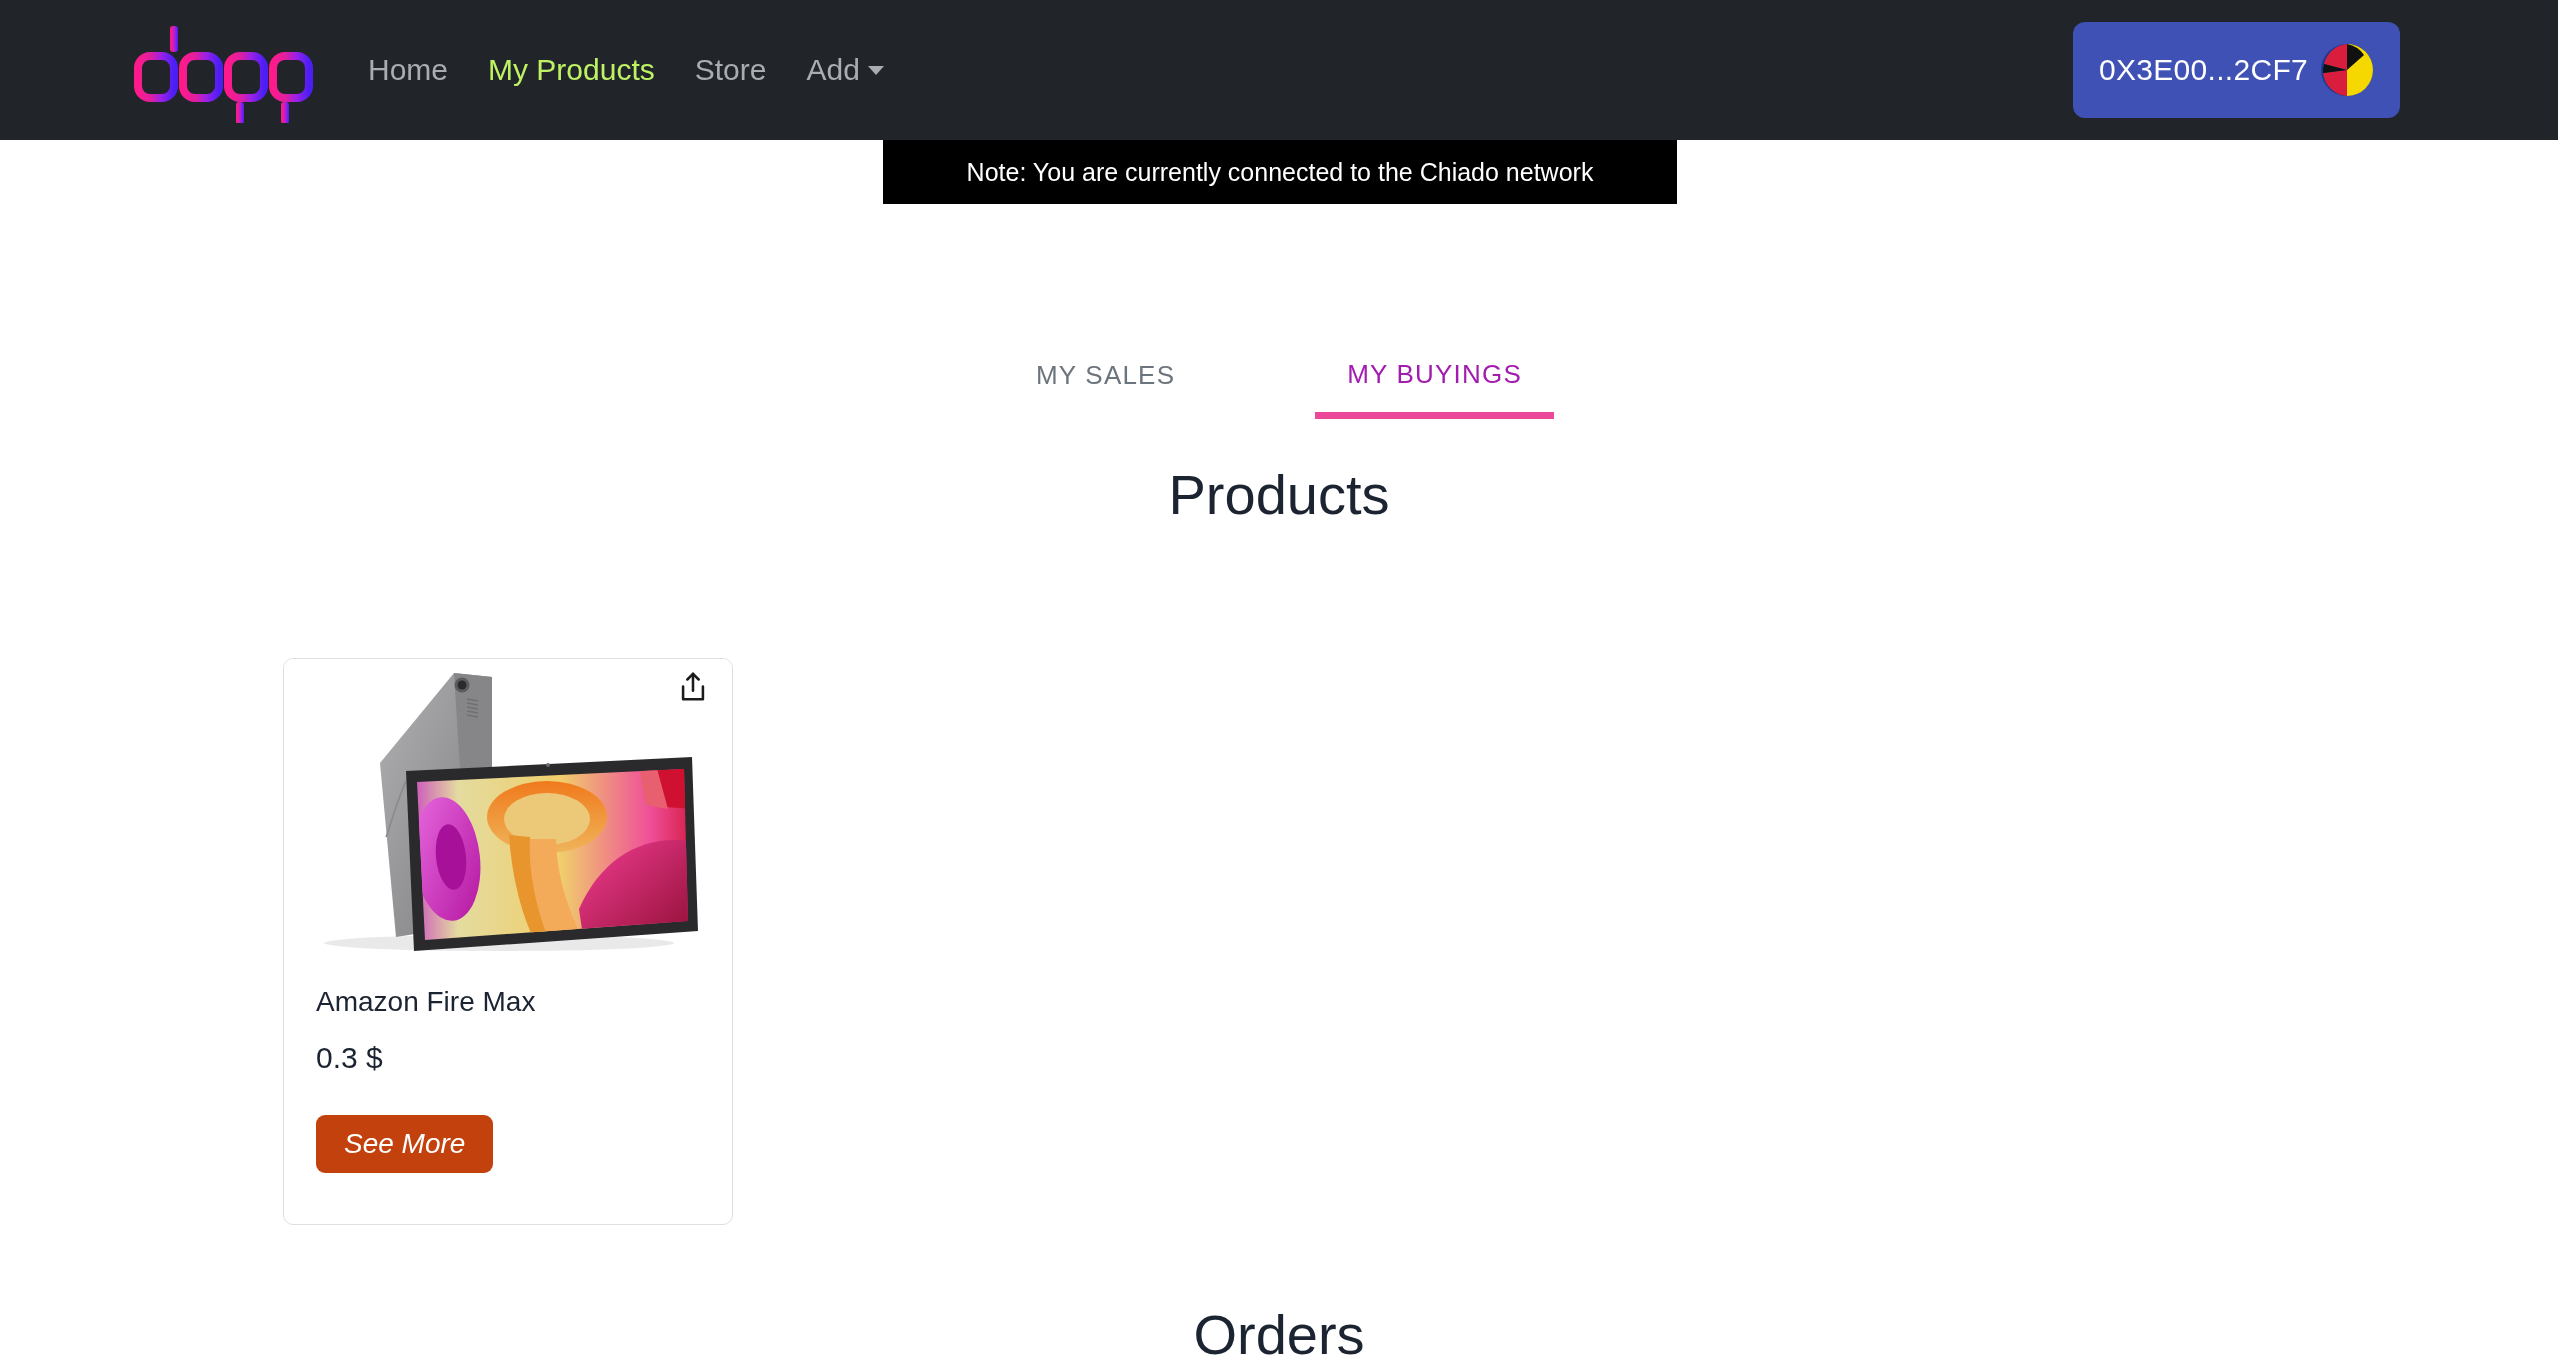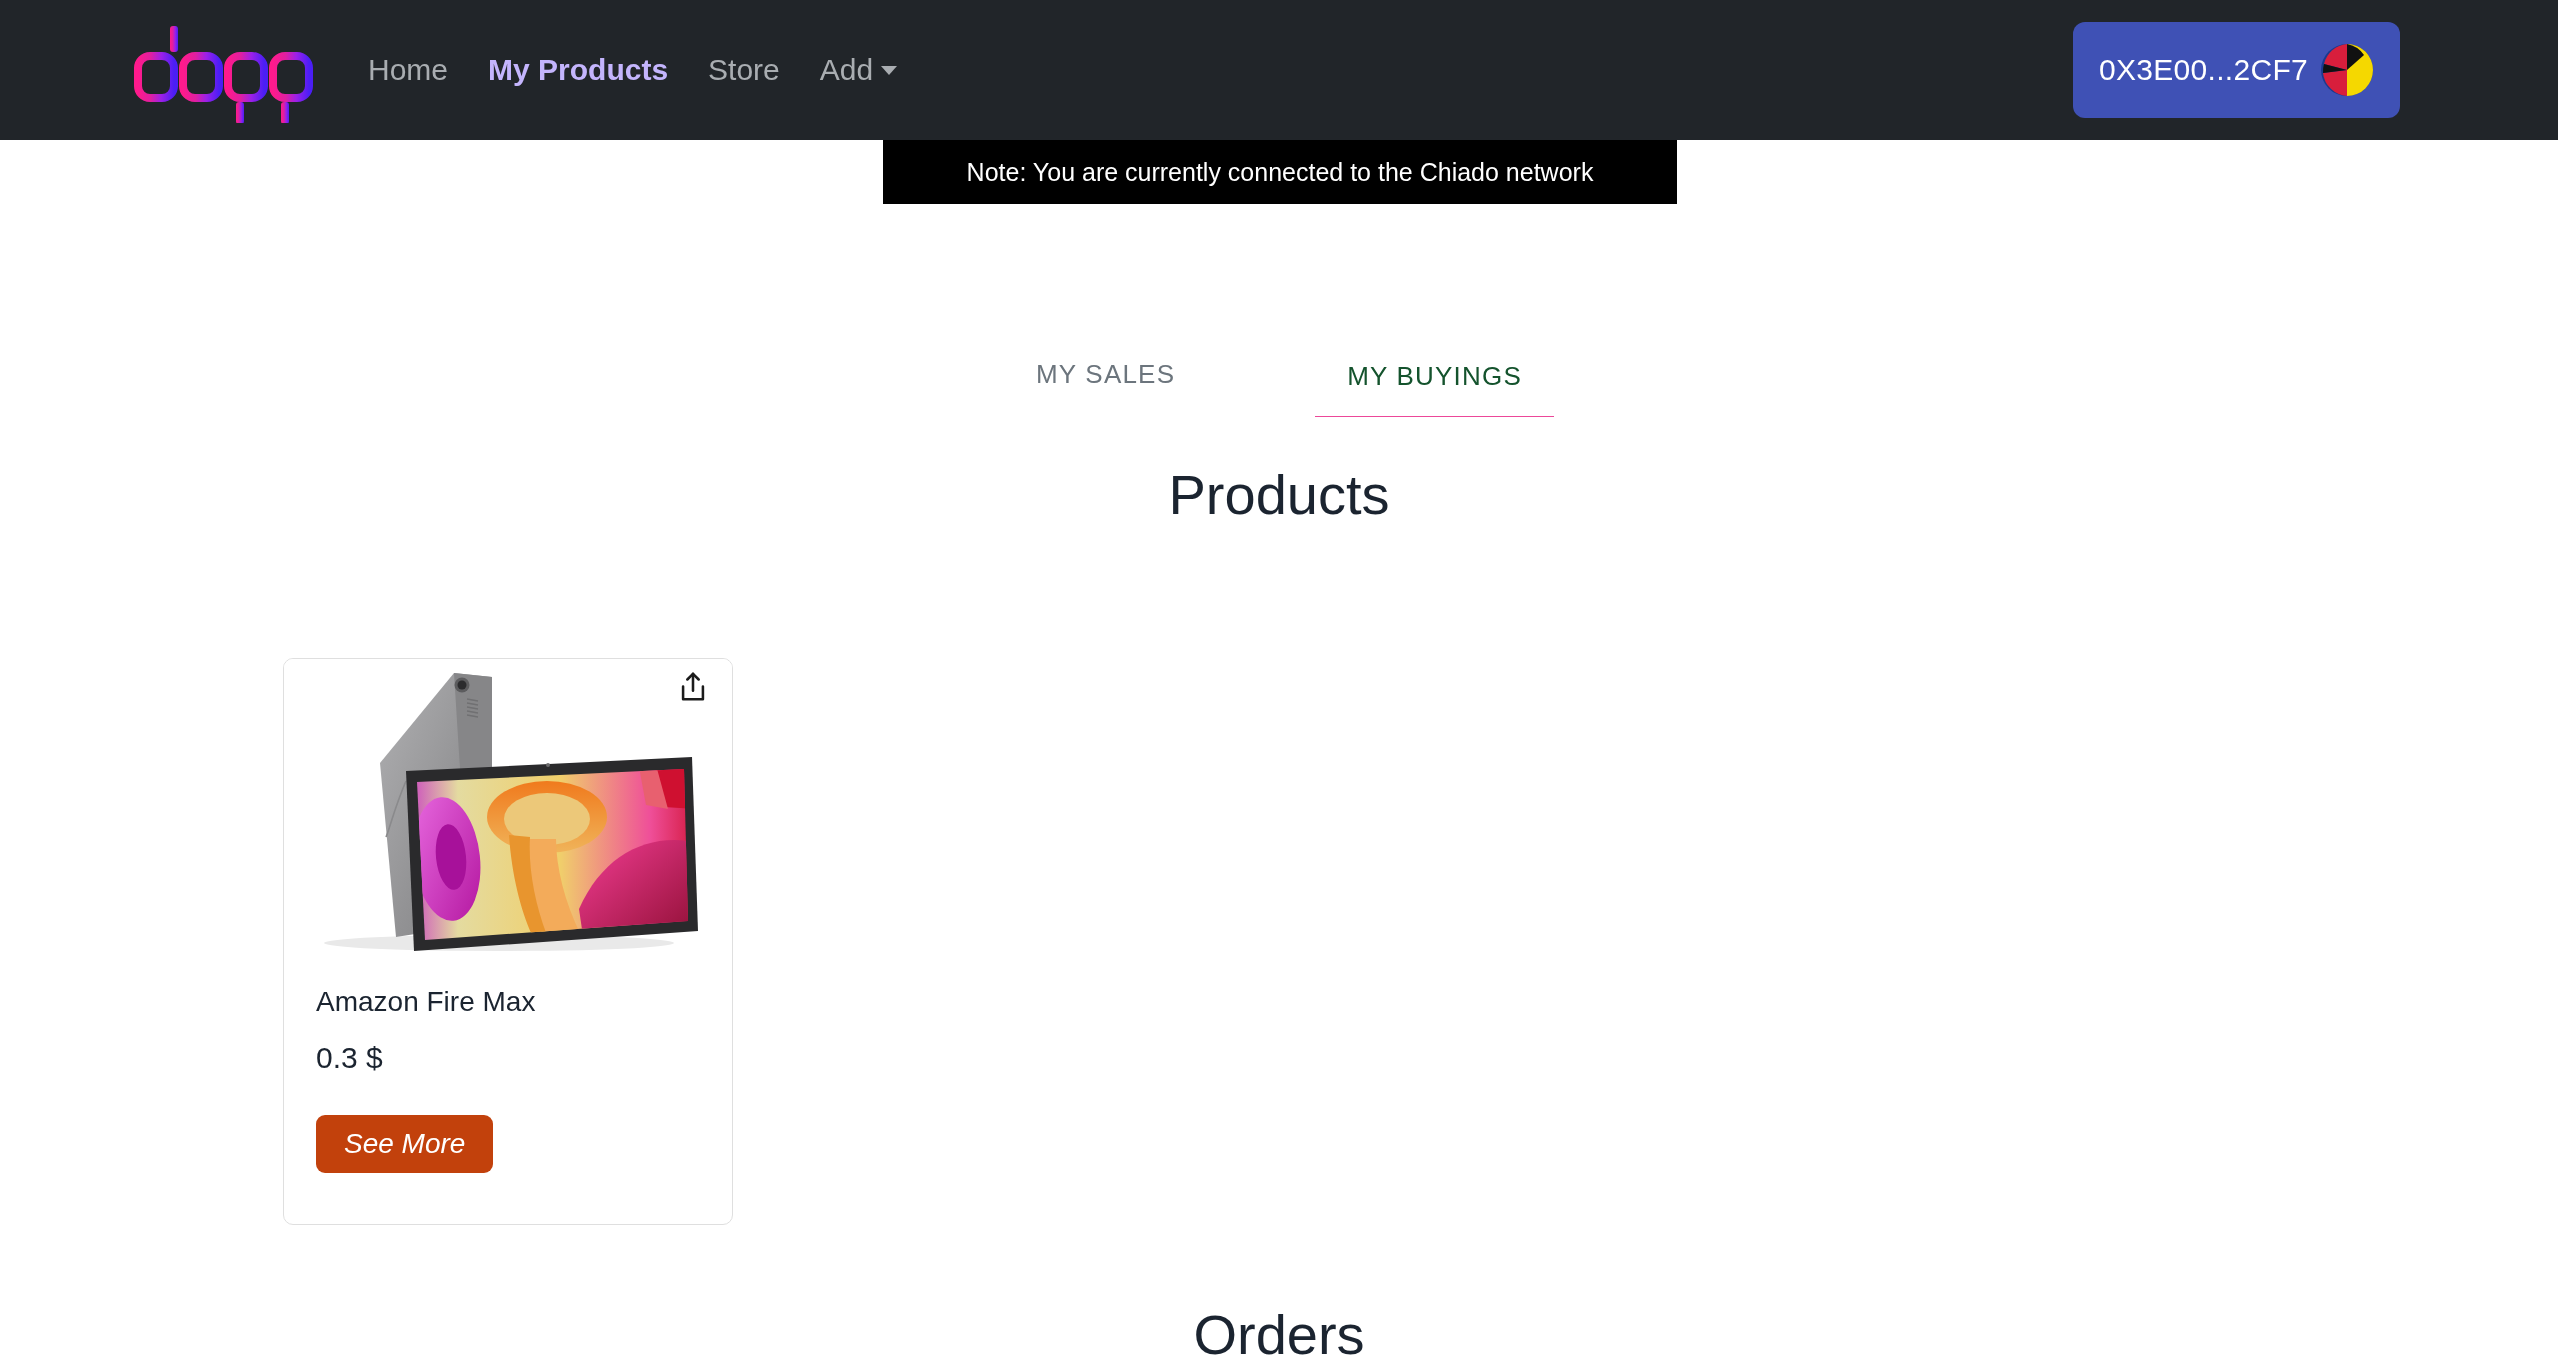--- a/index.html
+++ b/index.html
@@ -41,22 +41,22 @@
   .nav-link {
     font-size: 30px;
     color: #a9adb1;
     padding: 0 20px;
     text-decoration: none;
     white-space: nowrap;
     line-height: 140px;
     cursor: pointer;
   }
   .nav-link.active {
-    color: #c4b5fd;
-    font-weight: 700;
+    color: #bef264;
+    font-weight: 400;
   }
   .nav-dropdown {
     display: flex;
     align-items: center;
     padding: 0 20px;
     cursor: pointer;
   }
   .nav-dropdown .nav-dd-label {
     font-size: 30px;
     color: #a9adb1;
@@ -132,22 +132,22 @@
     color: #6c757d;
     padding: 14px 32px 22px 32px;
     border-bottom: 5px solid transparent;
     background: none;
     border-left: none; border-right: none; border-top: none;
     font-family: "Liberation Sans", sans-serif;
     cursor: pointer;
     white-space: nowrap;
   }
   .tab.active {
-    color: #14532d;
-    border-bottom: 1px solid #ec4899;
+    color: #a21caf;
+    border-bottom: 7px solid #ec4899;
   }
   .tab-gap { width: 100px; }
 
   
   .section-title {
     position: absolute;
     width: 2558px;
     text-align: center;
     font-size: 56px;
     font-weight: 400;

